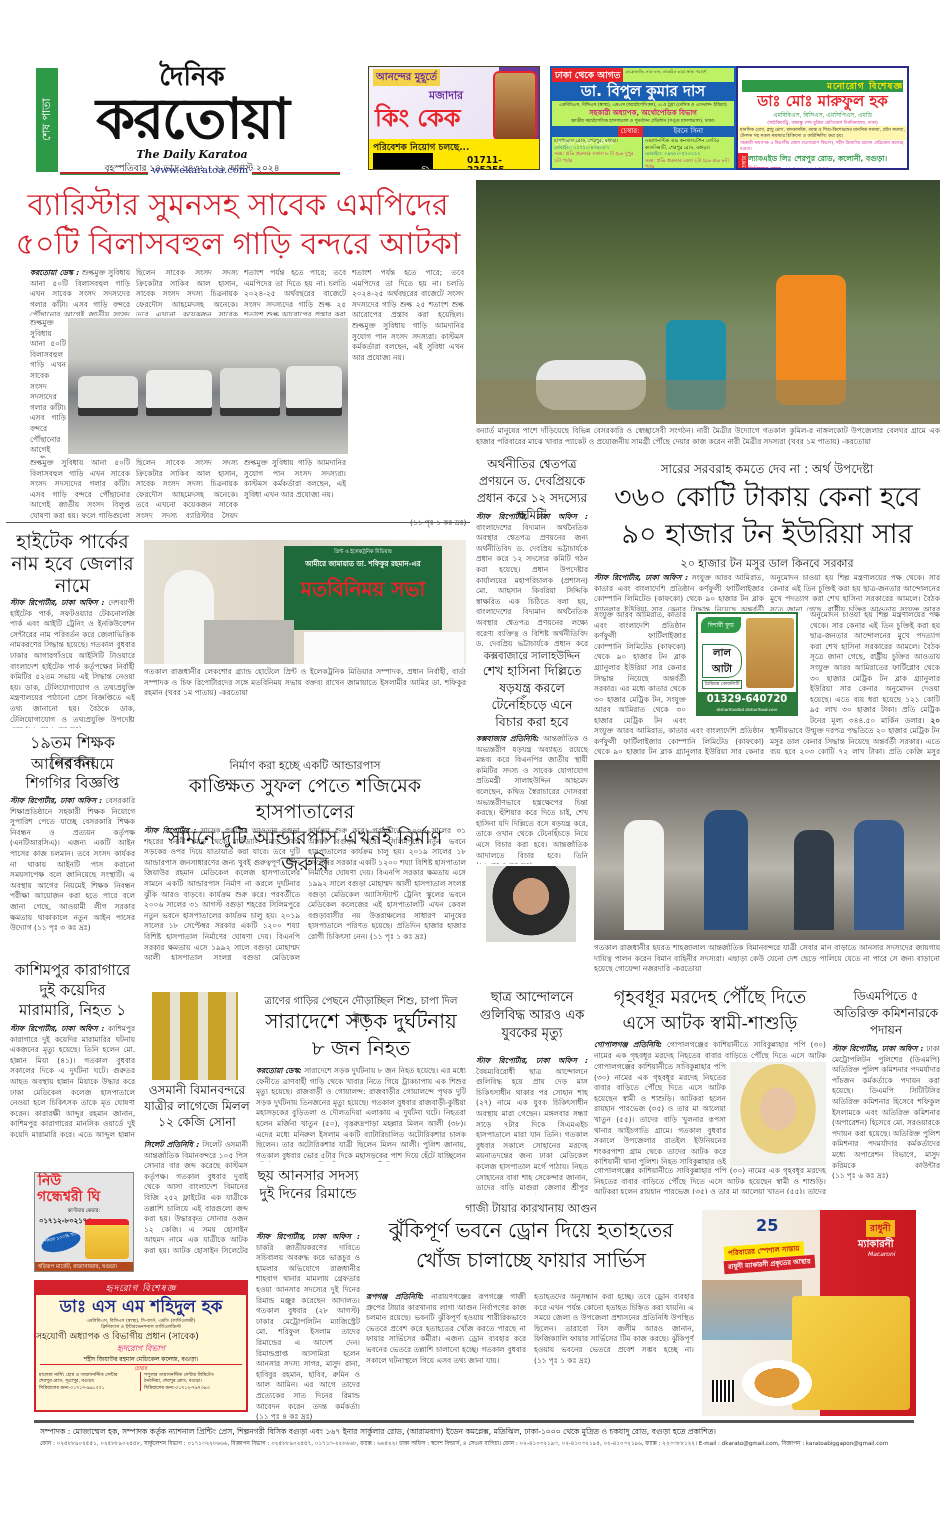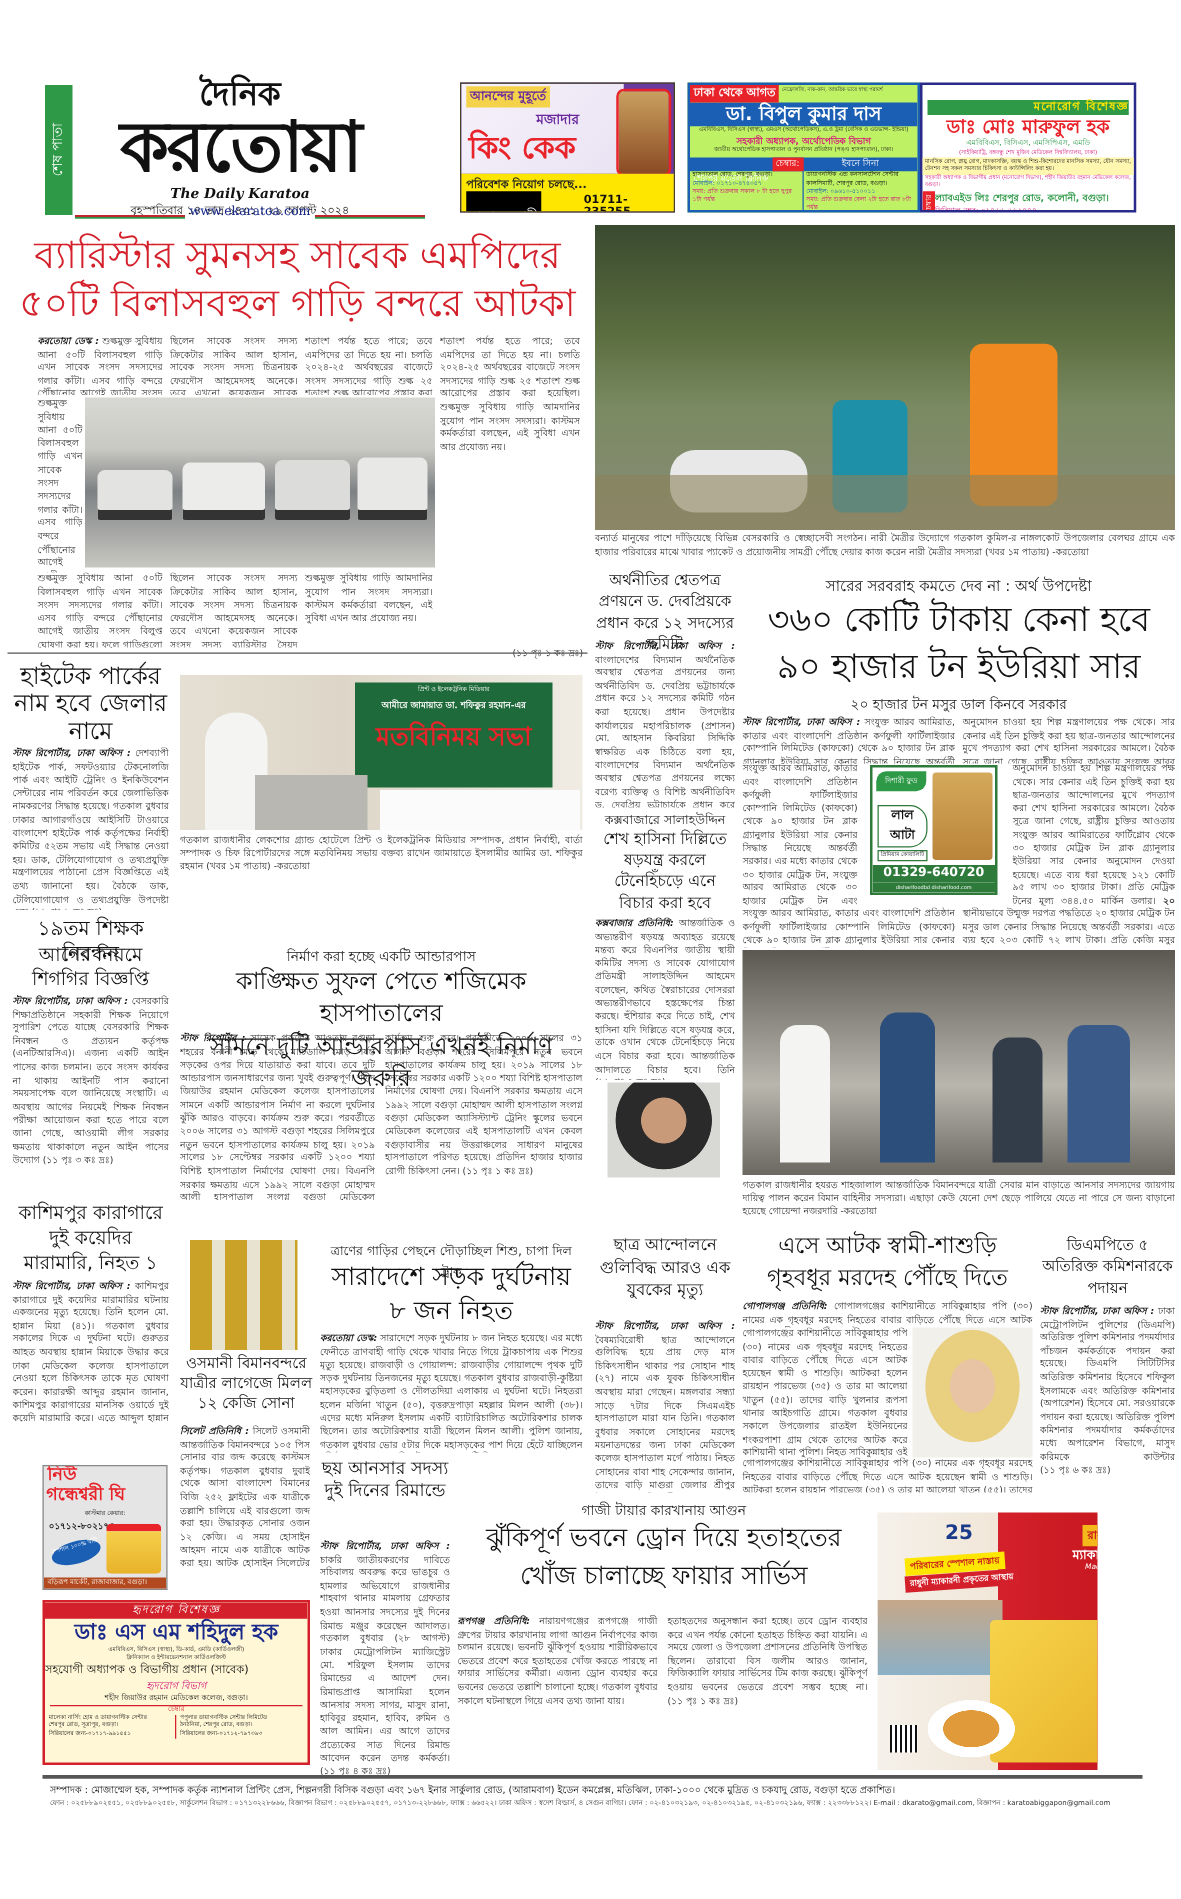--- a/index.html
+++ b/index.html
@@ -323,22 +323,22 @@
 <div class="abs caption" style="left:594px;top:943px;width:346px;height:34px">গতকাল রাজধানীর হযরত শাহজালাল আন্তর্জাতিক বিমানবন্দরে যাত্রী সেবার মান বাড়াতে আনসার সদস্যদের জায়গায় দায়িত্ব পালন করেন বিমান বাহিনীর সদস্যরা। এছাড়া কেউ যেনো দেশ ছেড়ে পালিয়ে যেতে না পারে সে জন্য বাড়ানো হয়েছে গোয়েন্দা নজরদারি -করতোয়া</div>
 
 <div class="abs hd" style="left:476px;top:988px;width:112px;font-size:13px;line-height:18px">ছাত্র আন্দোলনে গুলিবিদ্ধ আরও এক যুবকের মৃত্যু</div>
 <div class="abs body-text" style="left:476px;top:1056px;width:112px;height:138px">
   <span class="byline">স্টাফ রিপোর্টার, ঢাকা অফিস :</span>
   <span>বৈষম্যবিরোধী ছাত্র আন্দোলনে গুলিবিদ্ধ হয়ে প্রায় দেড় মাস চিকিৎসাধীন থাকার পর সোহান শাহ (২৭) নামে এক যুবক চিকিৎসাধীন অবস্থায় মারা গেছেন। মঙ্গলবার সন্ধ্যা সাড়ে ৭টার দিকে সিএমএইচ হাসপাতালে মারা যান তিনি। গতকাল বুধবার সকালে সোহানের মরদেহ ময়নাতদন্তের জন্য ঢাকা মেডিকেল কলেজ হাসপাতাল মর্গে পাঠায়। নিহত সোহানের বাবা শাহ সেকেন্দার জানান, তাদের বাড়ি মাগুরা জেলার শ্রীপুর উপজেলার চন্ডিখালী গ্রামে। সোহান রামপুরা হাজীপাড়ায় একটি মেসে থাকতেন এবং রামপুরা</span>
   
 </div>
 
 <div class="abs hd" style="left:594px;top:984px;width:232px;font-size:18px;line-height:26px">
+  <div>গৃহবধূর মরদেহ পৌঁছে দিতে</div>
   <div>এসে আটক স্বামী-শাশুড়ি</div>
-  <div>গৃহবধূর মরদেহ পৌঁছে দিতে</div>
 </div>
 <div class="abs body-text" style="left:594px;top:1040px;width:232px;height:22px">
   <span class="byline">গোপালগঞ্জ প্রতিনিধি:</span>
   <span>গোপালগঞ্জের কাশিয়ানীতে সাবিকুন্নাহার পপি (৩০) নামের এক গৃহবধূর মরদেহ নিহতের বাবার বাড়িতে পৌঁছে দিতে এসে আটক হয়েছেন স্বামী ও শাশুড়ি। আটকরা হলেন রায়হান পারভেজ (৩৫) ও তার মা আলেয়া খাতুন (৫৫)। তাদের বাড়ি খুলনার রূপসা থানার আইচগাতি গ্রামে। গতকাল বুধবার সকালে উপজেলার রাতইল ইউনিয়নের শংকরপাশা গ্রাম থেকে তাদের আটক করে কাশিয়ানী থানা পুলিশ। নিহত সাবিকুন্নাহার ওই গ্রামের হাবিবুর শিকদারের মেয়ে। গত মঙ্গলবার সকালে টাঙ্গাইলের মির্জাপুরে ভাড়া বাসায় তাকে শ্বাসরোধে হত্যা করা হয় বলে অভিযোগ স্বজনদের। নিহতের পরিবার ও এলাকাবাসী সূত্রে জানা গেছে, মঙ্গলবার সকালে সাবিকুন্নাহারের ছোট ভাই</span>
 </div>
 <div class="abs body-text" style="left:594px;top:1062px;width:132px;height:104px">
   <span>গোপালগঞ্জের কাশিয়ানীতে সাবিকুন্নাহার পপি (৩০) নামের এক গৃহবধূর মরদেহ নিহতের বাবার বাড়িতে পৌঁছে দিতে এসে আটক হয়েছেন স্বামী ও শাশুড়ি। আটকরা হলেন রায়হান পারভেজ (৩৫) ও তার মা আলেয়া খাতুন (৫৫)। তাদের বাড়ি খুলনার রূপসা থানার আইচগাতি গ্রামে। গতকাল বুধবার সকালে উপজেলার রাতইল ইউনিয়নের শংকরপাশা গ্রাম থেকে তাদের আটক করে কাশিয়ানী থানা পুলিশ। নিহত সাবিকুন্নাহার ওই গ্রামের হাবিবুর শিকদারের মেয়ে। গত মঙ্গলবার সকালে টাঙ্গাইলের মির্জাপুরে ভাড়া বাসায় তাকে শ্বাসরোধে হত্যা করা হয় বলে অভিযোগ স্বজনদের। নিহতের পরিবার ও এলাকাবাসী সূত্রে জানা গেছে, মঙ্গলবার সকালে সাবিকুন্নাহারের ছোট ভাই</span>
 </div>
 <div class="abs photo" style="left:730px;top:1062px;width:96px;height:104px;background:radial-gradient(ellipse at 50% 45%,#e8c3a4 0 26%,#e8d080 27% 55%,#f2f0ea 56%)"></div>
 <div class="abs body-text" style="left:594px;top:1166px;width:232px;height:28px">
@@ -360,21 +360,21 @@
 </div>
 <div class="abs body-text" style="left:366px;top:1292px;width:160px;height:134px">
   <span class="byline">রূপগঞ্জ প্রতিনিধি:</span>
   <span>নারায়ণগঞ্জের রূপগঞ্জে গাজী গ্রুপের টায়ার কারখানায় লাগা আগুন নির্বাপণের কাজ চলমান রয়েছে। ভবনটি ঝুঁকিপূর্ণ হওয়ায় শারীরিকভাবে ভেতরে প্রবেশ করে হতাহতের খোঁজ করতে পারছে না ফায়ার সার্ভিসের কর্মীরা। এজন্য ড্রোন ব্যবহার করে ভবনের ভেতরে তল্লাশি চালানো হচ্ছে। গতকাল বুধবার সকালে ঘটনাস্থলে গিয়ে এসব তথ্য জানা যায়।</span>
 </div>
 <div class="abs body-text" style="left:534px;top:1292px;width:160px;height:134px">
   <span>হতাহতদের অনুসন্ধান করা হচ্ছে। তবে ড্রোন ব্যবহার করে এখন পর্যন্ত কোনো হতাহত চিহ্নিত করা যায়নি। এ সময়ে জেলা ও উপজেলা প্রশাসনের প্রতিনিধি উপস্থিত ছিলেন। তারাবো বিস জলীম আরও জানান, ফিজিক্যালি ফায়ার সার্ভিসের টিম কাজ করছে। ঝুঁকিপূর্ণ হওয়ায় ভবনের ভেতরে প্রবেশ সম্ভব হচ্ছে না।</span>
   <span class="cont">(১১ পৃঃ ১ কঃ দ্রঃ)</span>
 </div>
 
-<div class="abs ad" style="left:702px;top:1210px;width:176px;height:206px;background:linear-gradient(90deg,#f5f1ea 0%,#f1e6d8 55%,#d4202a 55%,#c81820 100%)">
+<div class="abs ad" style="left:702px;top:1210px;width:214px;height:206px;background:linear-gradient(90deg,#f5f1ea 0%,#f1e6d8 55%,#d4202a 55%,#c81820 100%)">
   <div style="position:absolute;left:54px;top:6px;font-size:16px;font-weight:900;color:#1a3a8a">25</div>
   <div style="position:absolute;left:22px;top:34px;background:#ffe600;color:#c81820;font-size:7px;font-weight:bold;padding:1px 4px;transform:rotate(-4deg)">পরিবারের স্পেশাল নাস্তায়</div>
   <div style="position:absolute;left:22px;top:48px;background:#d4202a;color:#fff;font-size:6.5px;font-weight:bold;padding:1px 4px;transform:rotate(-4deg)">রাধুনী ম্যাকারনী প্রকৃতের আস্থায়</div>
   <div style="position:absolute;left:164px;top:10px;background:#f4b81a;color:#c81820;font-size:9px;font-weight:bold;padding:1px 4px">রাধুনী</div>
   <div style="position:absolute;left:156px;top:26px;color:#fff;font-size:10px;font-weight:bold">ম্যাকারনী</div>
   <div style="position:absolute;left:166px;top:40px;color:#fff;font-size:6px;font-style:italic">Macaroni</div>
   <div style="position:absolute;left:0;top:70px;width:100px;height:60px;background:linear-gradient(#c6a88a,#8bb0c6)"></div>
   <div style="position:absolute;left:90px;top:86px;width:118px;height:114px;background:linear-gradient(135deg,#f6d34a,#e8b22a);border-radius:4px"></div>
   <div style="position:absolute;left:40px;top:150px;width:70px;height:46px;background:radial-gradient(ellipse,#e09a3a 0 45%,#fff 46% 70%,transparent 71%)"></div>
   <div style="position:absolute;left:10px;top:170px;width:22px;height:22px;background:repeating-linear-gradient(90deg,#111 0 2px,#fff 2px 4px)"></div>

